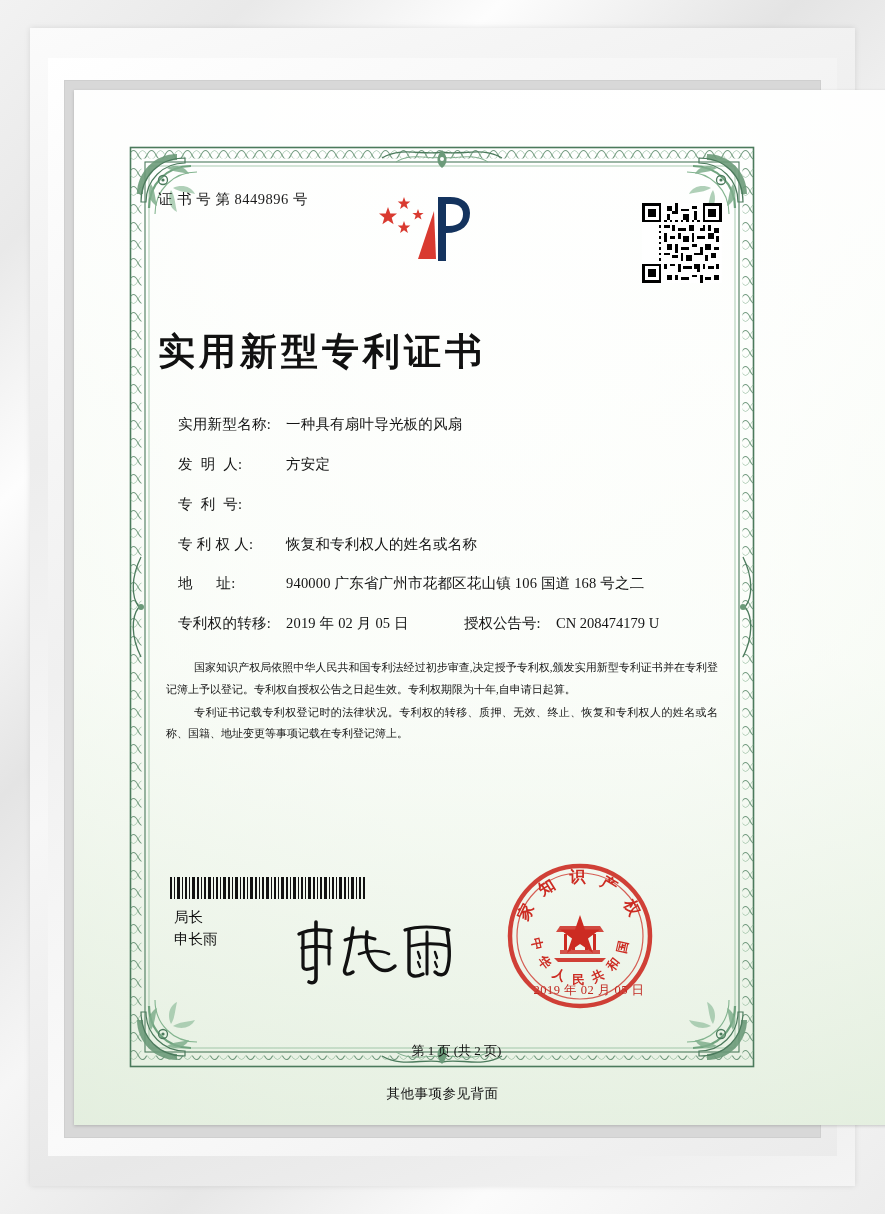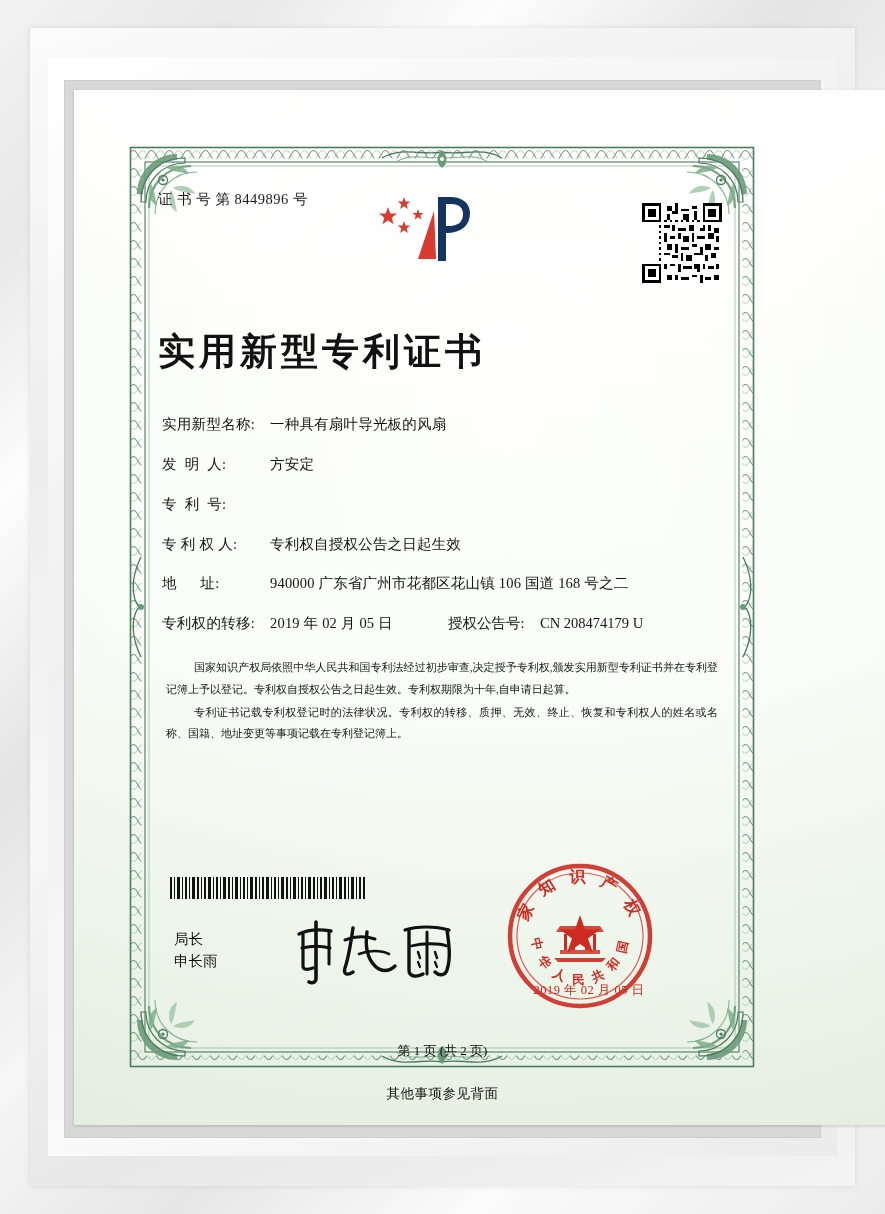--- a/index.html
+++ b/index.html
@@ -104,21 +104,21 @@
     font-family: "DejaVu Serif", serif;
     font-weight: bold;
     font-size: 37px;
     letter-spacing: 4px;
     color: #111111;
     margin: 118px 0 0 0;
     padding-right: 6px;
   }
 
   .fields {
-    margin: 38px 0 0 4px;
+    margin: 38px 0 0 20px;
   }
   .field-row {
     display: flex;
     align-items: baseline;
     font-size: 14.5px;
     color: #141414;
     margin-bottom: 21px;
     line-height: 1.3;
   }
   .field-label {
@@ -156,21 +156,21 @@
   
   .barcode {
     position: absolute;
     left: 96px; top: 787px;
     width: 196px; height: 22px;
   }
 
   
   .sig-block {
     position: absolute;
-    left: 100px; top: 838px;
+    left: 100px; top: 816px;
     font-size: 14.5px;
     color: #111;
     line-height: 1.55;
   }
   .sig-script {
     position: absolute;
     left: 215px; top: 826px;
     width: 180px;
     height: 70px;
   }
@@ -191,20 +191,21 @@
     letter-spacing: 0.5px;
   }
 
   .page-num {
     position: absolute;
     left: 0; top: 952px;
     width: 737px;
     text-align: center;
     font-size: 13px;
     color: #111;
+    padding-left: 14px;
   }
   .footer-note {
     position: absolute;
     left: 0; top: 995px;
     width: 737px;
     text-align: center;
     font-size: 13.5px;
     color: #111;
     letter-spacing: 0.5px;
   }
@@ -410,21 +411,21 @@
         </div>
         <div class="field-row">
           <span class="field-label">发  明  人:</span>
           <span class="field-value">方安定</span>
         </div>
         <div class="field-row">
           <span class="field-label">专  利  号:</span>
         </div>
         <div class="field-row">
           <span class="field-label">专 利 权 人:</span>
-          <span class="field-value">专利权自授权公告之日起生效</span>
+          <span class="field-value">恢复和专利权人的姓名或名称</span>
         </div>
         <div class="field-row">
           <span class="field-label">地      址:</span>
           <span class="field-value">940000 广东省广州市花都区花山镇 106 国道 168 号之二</span>
         </div>
         <div class="field-row dual">
           <span class="field-label">专利权的转移:</span>
           <span class="field-value">2019 年 02 月 05 日</span>
           <span class="field-label2">授权公告号:</span>
           <span class="field-value2">CN 208474179 U</span>

